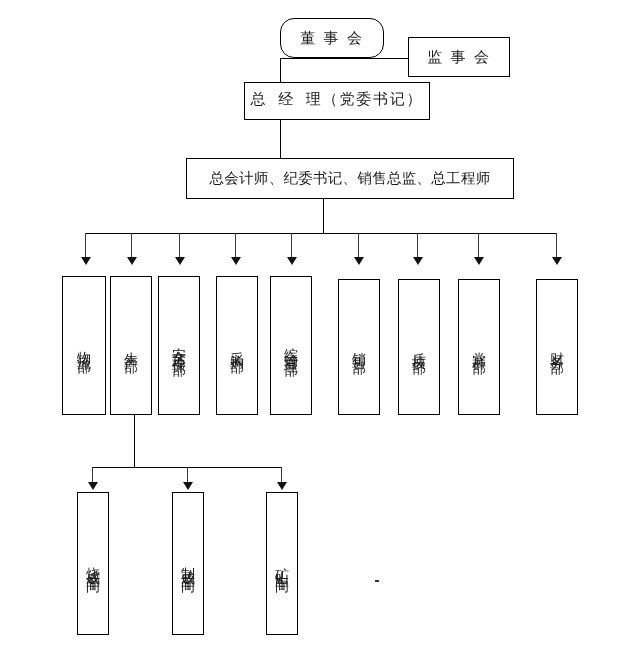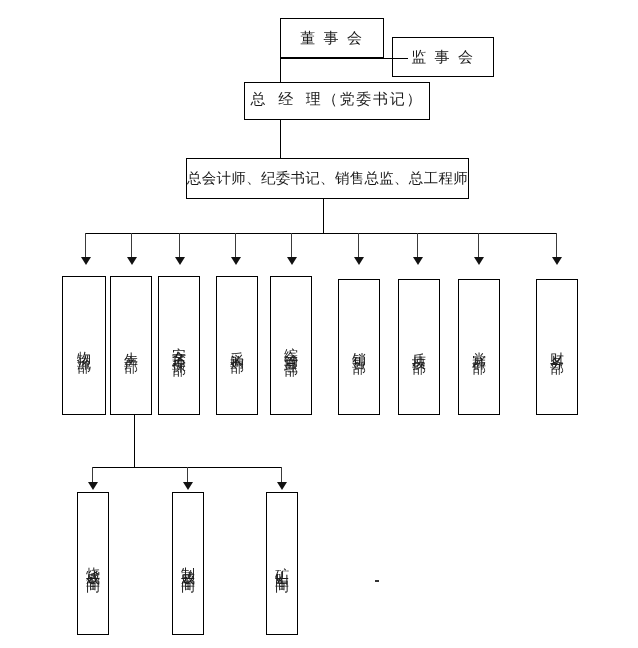--- a/index.html
+++ b/index.html
@@ -80,38 +80,38 @@
     width: 4px;
     height: 2px;
     background: #333333;
   }
 </style>
 </head>
 <body>
 
 <div id="chart-root">
 
-  <div class="node horiz" style="left:280px; top:18px; width:104px; height:40px;">
+  <div class="node horiz" style="left:280px; top:18px; width:104px; height:40px;border-radius:14px;">
     <span class="node-label">董 事 会</span>
   </div>
 
-  <div class="node horiz" style="left:392px; top:37px; width:102px; height:40px;">
+  <div class="node horiz" style="left:408px; top:37px; width:102px; height:40px;">
     <span class="node-label">监 事 会</span>
   </div>
 
   <div class="line v" style="left:280px; top:58px; width:1px; height:24px;"></div>
   <div class="line h" style="left:280px; top:58px; width:128px; height:1px;"></div>
 
   <div class="node horiz" style="left:244px; top:82px; width:186px; height:38px;font-family:Liberation Mono, monospace;">
     <span class="node-label">总 经 理（党委书记）</span>
   </div>
 
   <div class="line v" style="left:280px; top:120px; width:1px; height:38px;"></div>
 
-  <div class="node horiz wide" style="left:186px; top:158px; width:283px; height:41px;">
+  <div class="node horiz wide" style="left:186px; top:158px; width:328px; height:41px;">
     <span class="node-label">总会计师、纪委书记、销售总监、总工程师</span>
   </div>
 
   <div class="line v" style="left:323px; top:199px; width:1px; height:34px;"></div>
 
   <div class="line h" style="left:85px; top:233px; width:471px; height:1px;"></div>
 
   <div class="arrow-line" style="left:85px; top:233px; height:26px;"></div>
   <div class="arrow-head" style="left:81px; top:257px;"></div>
 

